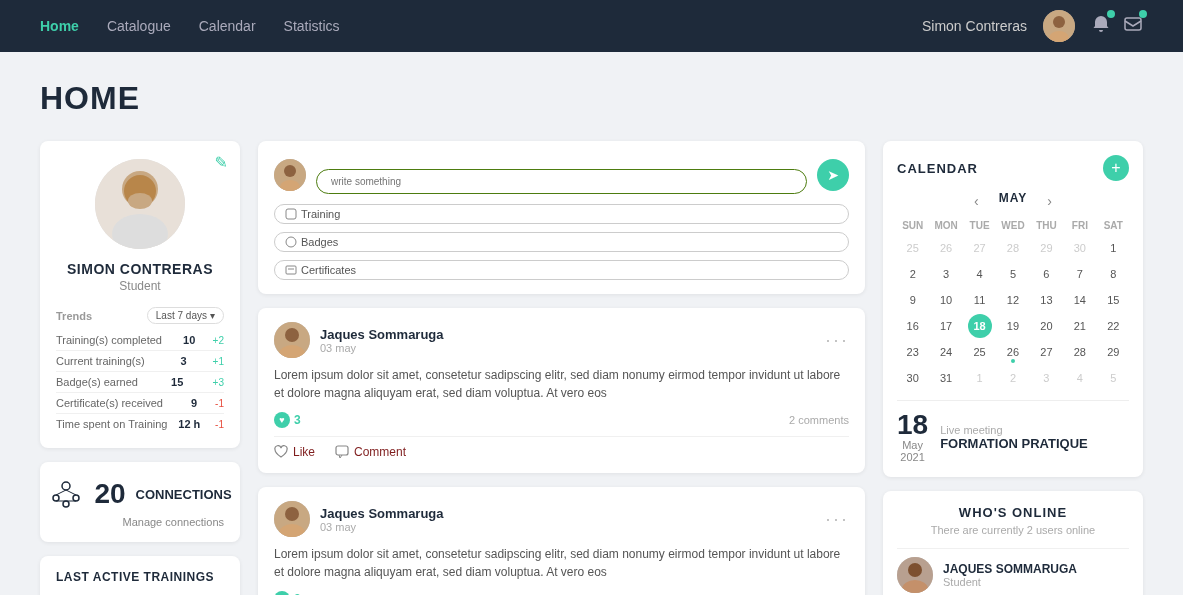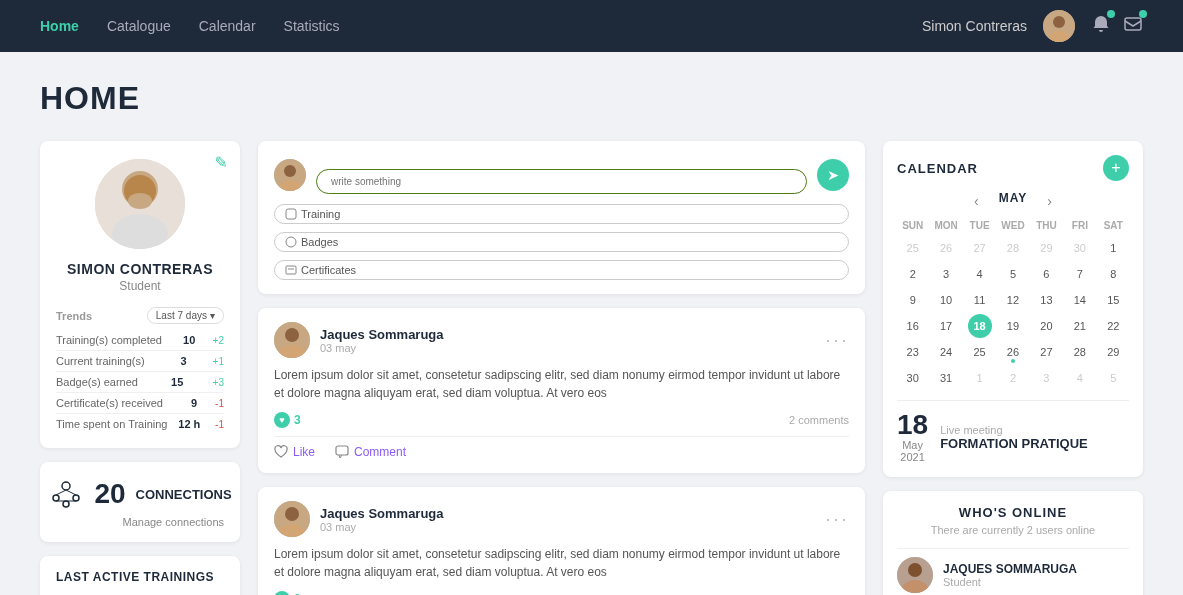--- a/index.html
+++ b/index.html
@@ -165,21 +165,21 @@
     .feed-meta { flex: 1; }
     .feed-name { font-size: 13px; font-weight: 700; color: #1e2a3a; }
     .feed-date { font-size: 11px; color: #aaa; }
     .feed-dots { color: #bbb; cursor: pointer; font-size: 18px; letter-spacing: 2px; }
     .feed-text { font-size: 12px; color: #555; line-height: 1.5; margin-bottom: 10px; }
     .feed-likes-row { display: flex; align-items: center; gap: 4px; margin-bottom: 8px; }
     .like-count { font-size: 12px; color: #3ecfaa; font-weight: 700; }
     .like-dot { width: 16px; height: 16px; border-radius: 50%; background: #3ecfaa; display: flex; align-items: center; justify-content: center; font-size: 9px; color: #fff; }
     .feed-comment-count { font-size: 11px; color: #aaa; margin-left: auto; }
     .feed-actions { display: flex; gap: 20px; border-top: 1px solid #f0f0f0; padding-top: 8px; }
-    .feed-action { display: flex; align-items: center; gap: 5px; font-size: 12px; color: #8b5cf6; cursor: pointer; }
+    .feed-action { display: flex; align-items: center; gap: 5px; font-size: 12px; color: #7f1d1d; cursor: pointer; }
     .comment-input-row { display: flex; align-items: center; gap: 8px; margin-top: 10px; }
     .comment-input {
       flex: 1; border: 1px solid #e0e0e0; border-radius: 20px;
       padding: 5px 12px; font-size: 12px; color: #999; outline: none;
     }
     .comment-send-btn {
       width: 28px; height: 28px; border-radius: 50%; background: transparent;
       border: 1px solid #ddd; cursor: pointer; color: #aaa; font-size: 12px;
       display: flex; align-items: center; justify-content: center;
     }

